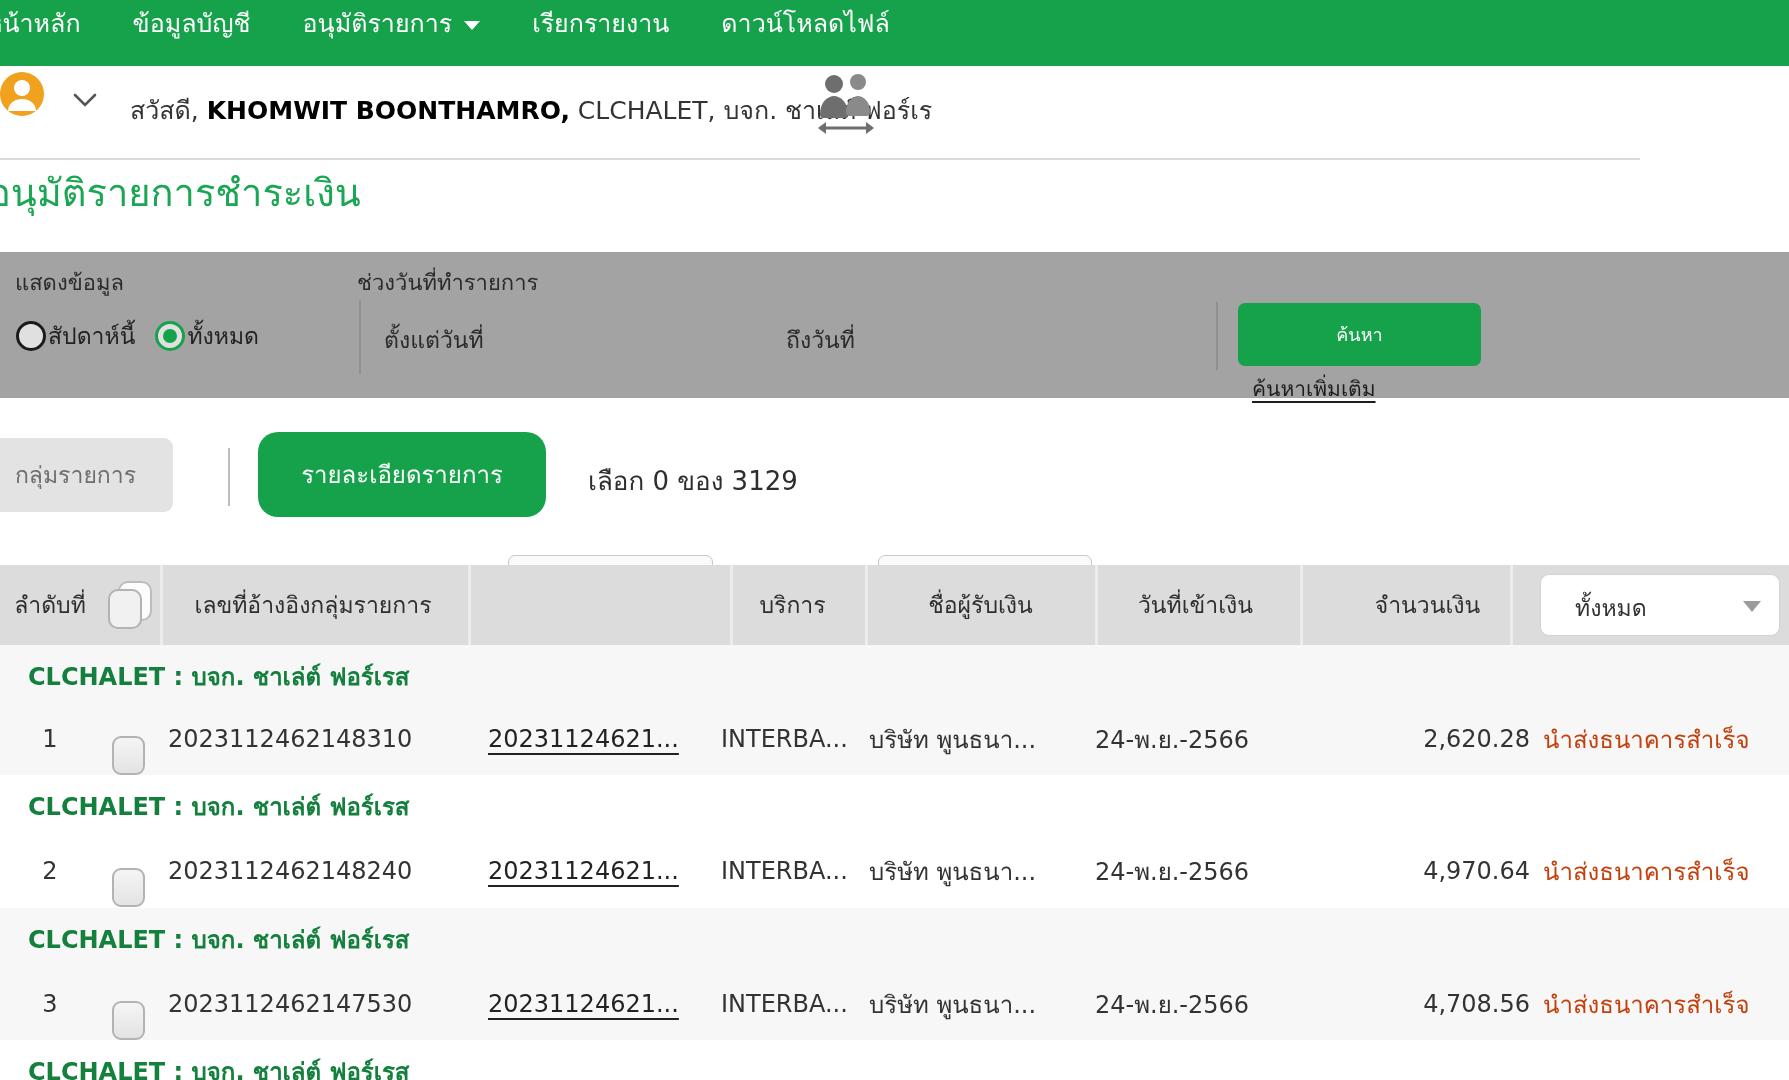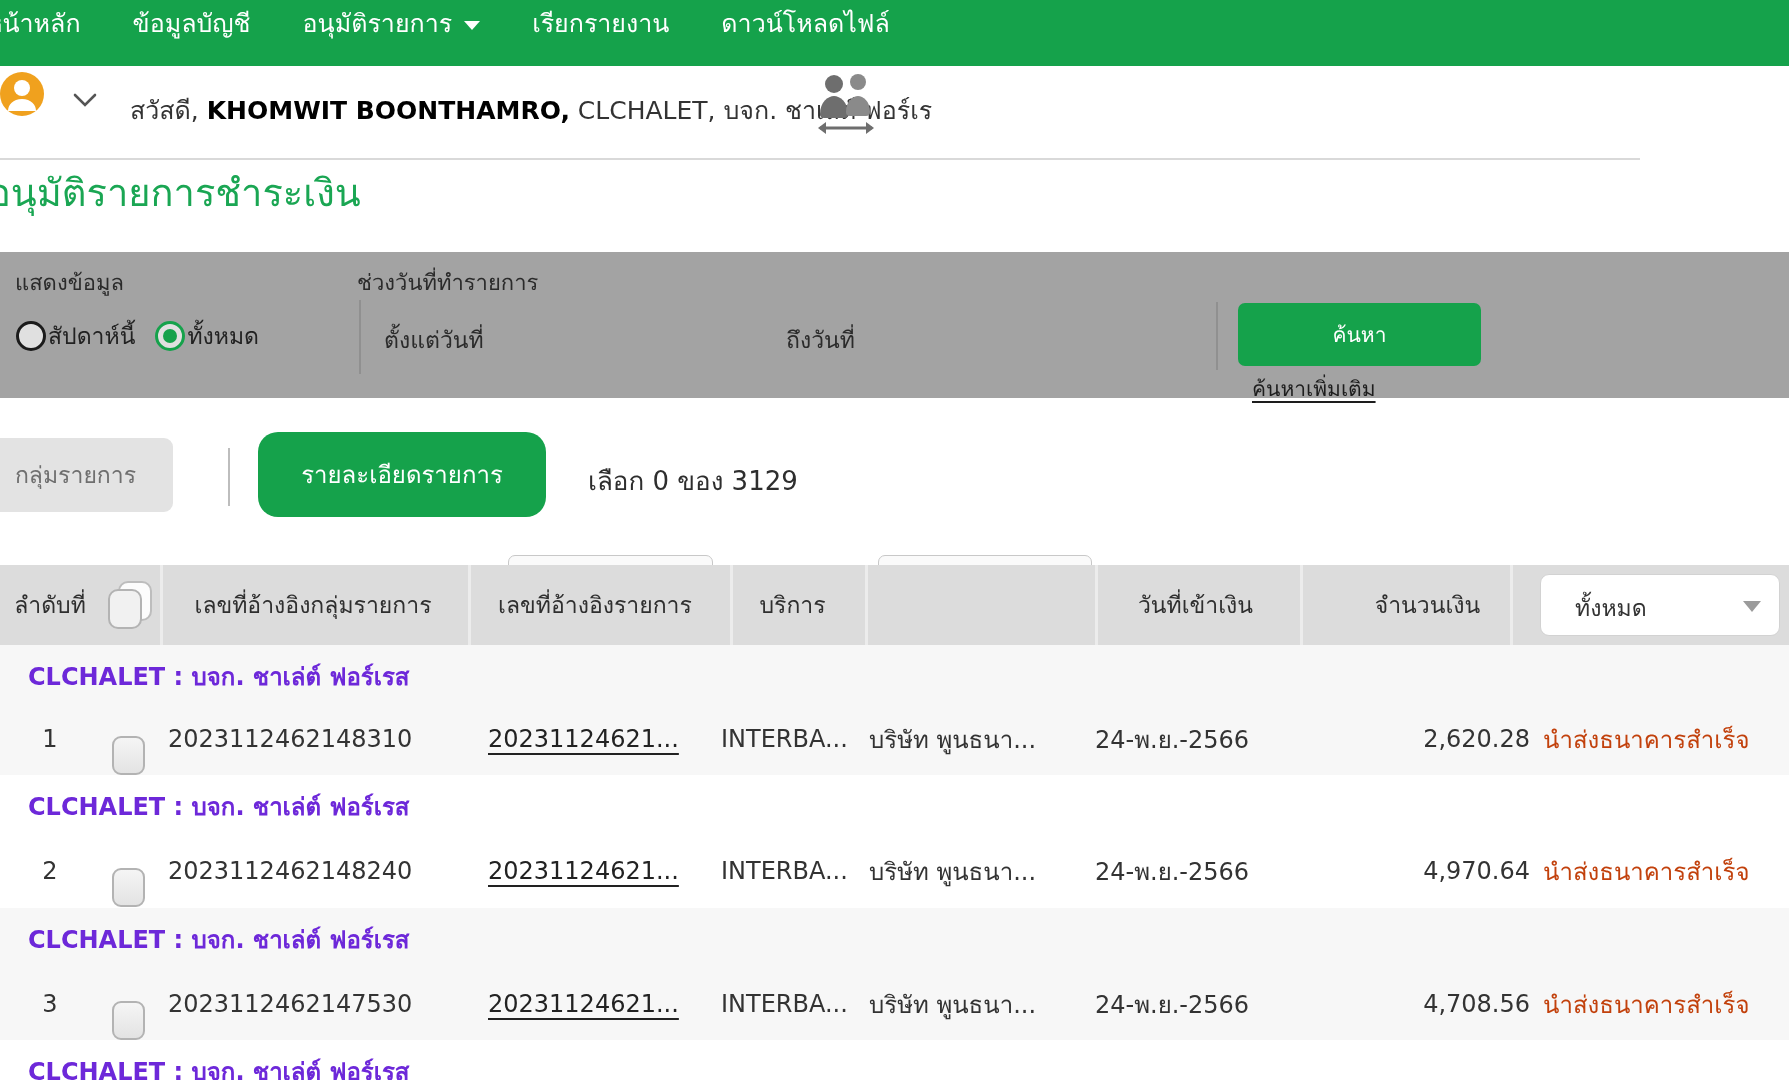--- a/index.html
+++ b/index.html
@@ -30,42 +30,42 @@
   .f-label { position:absolute; font-size:22px; color:#2b2b2b; white-space:nowrap; }
   .radio-row { position:absolute; top:318px; }
   .radio { width:30px; height:30px; border-radius:50%; background:#e0e0e0; display:inline-block; }
   .radio.off { border:3px solid #1b1b1b; }
   .radio.on  { border:3px solid #15a24b; position:relative; }
   .radio.on::after { content:""; position:absolute; left:5px; top:5px; width:14px; height:14px; border-radius:50%; background:#15a24b; }
   .radio-label { font-size:23px; color:#222; white-space:nowrap; }
   .vline { position:absolute; width:2px; background:#909090; }
   .date-input { position:absolute; top:303px; height:62px; background:#fafafa; border:1px solid #c8c8c8; border-radius:7px; font-size:22px; padding:0 12px; color:#333; }
   .cal { position:absolute; top:315px; cursor:pointer; }
-  .search-btn { position:absolute; top:303px; left:1238px; width:243px; height:63px; background:#15a24b; border:none; border-radius:7px; color:#fff; font-size:21px; cursor:pointer; font-family:inherit; }
+  .search-btn { position:absolute; top:303px; left:1238px; width:243px; height:63px; background:#15a24b; border:none; border-radius:7px; color:#fff; font-size:18px; cursor:pointer; font-family:inherit; }
   .more-link { position:absolute; top:372px; left:1252px; font-size:21px; color:#1d1d1d; text-decoration:underline; text-underline-offset:5px; text-decoration-thickness:2px; cursor:pointer; white-space:nowrap;text-align:center; }
 
   
   .tab-gray { position:absolute; top:438px; left:-22px; width:195px; height:74px; background:#e3e3e3; border-radius:9px; color:#6f6f6f; font-size:23px; display:flex; align-items:center; justify-content:center; cursor:pointer; }
   .tab-divider { position:absolute; top:448px; left:228px; width:2px; height:58px; background:#bdbdbd; }
   .tab-green { position:absolute; top:432px; left:258px; width:288px; height:85px; background:#15a24b; border-radius:20px; color:#fff; font-size:24px; display:flex; align-items:center; justify-content:center; cursor:pointer; }
   .sel-count { position:absolute; top:460px; left:588px; font-size:26px; color:#2e2e2e; white-space:nowrap; }
 
   
   .thead { position:absolute; top:565px; left:0; width:1789px; height:80px; background:#dcdcdc; }
   .th { position:absolute; top:0; height:80px; display:flex; align-items:center; justify-content:center; font-size:23px; color:#2f2f2f; white-space:nowrap; }
   .th-sep { position:absolute; top:0; width:3px; height:80px; background:#ececec; }
   .selectall { position:absolute; top:16px; left:106px; cursor:pointer; }
   .status-filter { position:absolute; top:9px; left:1540px; width:240px; height:62px; background:#fff; border:1px solid #d2d2d2; border-radius:9px; cursor:pointer; }
   .status-filter .val { position:absolute; left:34px; top:15px; font-size:23px; color:#333; }
   .status-filter .chev { position:absolute; right:18px; top:26px; width:0; height:0; border-left:9px solid transparent; border-right:9px solid transparent; border-top:11px solid #9b9b9b; }
 
   .block { position:absolute; left:0; width:1789px; height:130px; }
   .block.alt { background:#f7f7f7; }
   .block.plain { background:#ffffff; }
-  .group-label { position:absolute; top:12px; left:28px; font-size:24px; font-weight:bold; color:#6d28d9; white-space:nowrap; }
+  .group-label { position:absolute; top:12px; left:28px; font-size:24px; font-weight:bold; color:#15803d; white-space:nowrap; }
   .trow { position:absolute; top:58px; left:0; width:1789px; height:72px; }
   .cell { position:absolute; top:0; height:72px; display:flex; align-items:center; font-size:24px; color:#333; white-space:nowrap; }
   .c-idx    { left:9px;    width:82px;  justify-content:center; }
   .c-check  { left:112px;  top:16px; }
   .c-gref   { left:168px;  width:290px; }
   .c-iref   { left:488px;  width:220px; }
   .c-iref span { text-decoration:underline; text-underline-offset:6px; text-decoration-thickness:2px; cursor:pointer; color:#222; }
   .c-srv    { left:721px;  width:145px; }
   .c-payee  { left:869px;  width:205px; }
   .c-date   { left:1095px; width:175px; }
@@ -221,22 +221,22 @@
     <div class="th-sep" style="left:1300px;"></div>
   <div class="th-sep" style="left:1510px;"></div>
   <div class="th" style="left:9px; width:82px;">ลำดับที่</div>
   <div class="selectall">
     <svg width="50" height="50" viewBox="0 0 50 50">
       <rect x="13" y="1" width="32" height="38" rx="9" fill="#fcfcfc" stroke="#bdbdbd" stroke-width="2"></rect>
       <rect x="3" y="9" width="32" height="38" rx="9" fill="#f1f1f1" stroke="#b3b3b3" stroke-width="2"></rect>
     </svg>
   </div>
   <div class="th" style="left:168px; width:290px;">เลขที่อ้างอิงกลุ่มรายการ</div>
-  <div class="th" style="left:470px; width:250px;">เลขที่อ้างอิงรายการ</div>
   <div class="th" style="left:725px; width:135px;">บริการ</div>
+  <div class="th" style="left:868px; width:225px;">ชื่อผู้รับเงิน</div>
   <div class="th" style="left:1320px; width:215px;">จำนวนเงิน</div>
   <div class="th" style="left:1098px; width:195px;">วันที่เข้าเงิน</div>
   <div class="status-filter">
     <span class="val">ทั้งหมด</span>
     <span class="chev"></span>
   </div>
 </div>
 
 <div class="block alt" style="top:645px;">
   <div class="group-label">CLCHALET : บจก. ชาเล่ต์ ฟอร์เรส</div>

